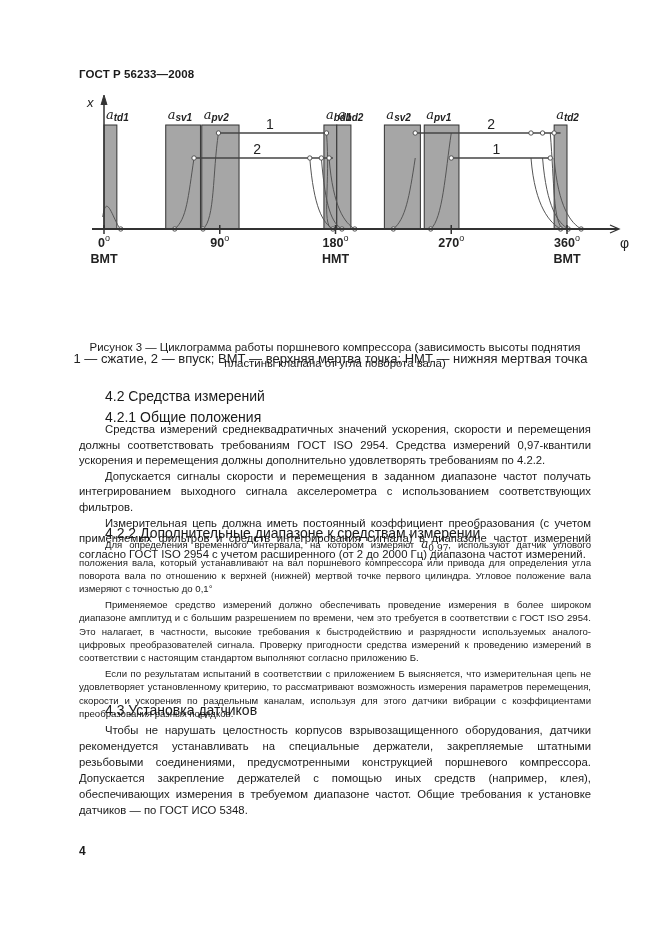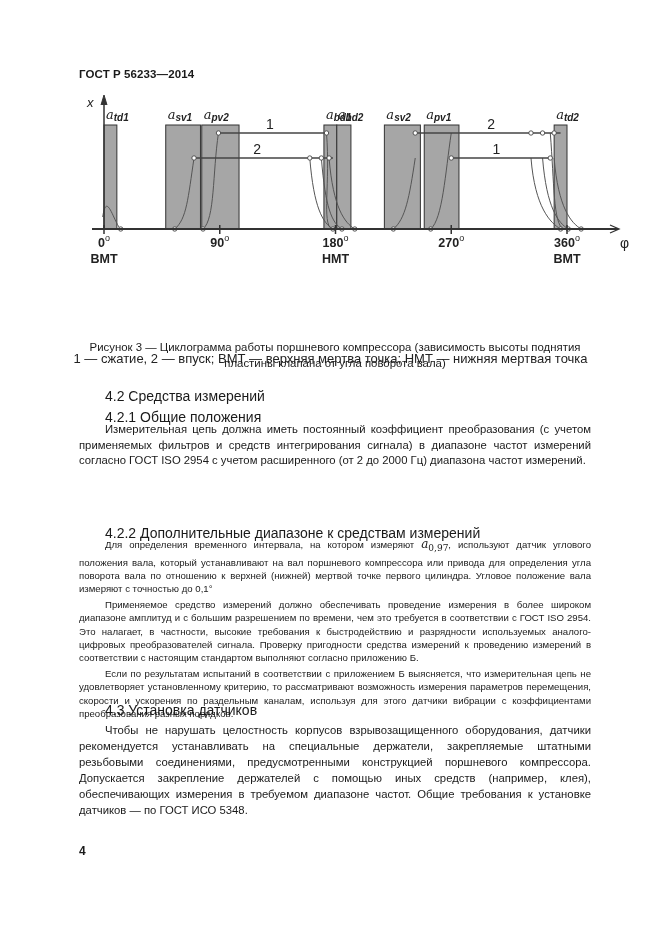--- a/index.html
+++ b/index.html
@@ -13,21 +13,21 @@
   .p { text-indent: 26px; margin: 0; }
   .small { font-size: 9.6px; line-height: 13.2px; }
   .pnum { position: absolute; left: 79px; top: 844px; font-weight: bold; font-size: 12px; }
   .math { font-family: "DejaVu Serif", serif; font-style: italic; font-size: 12px; margin-top: 28px; }
   .math sub { font-size: 9px; font-style: normal; }
   svg text { font-family: "Liberation Sans", sans-serif; }
 </style>
 </head>
 <body>
 
-<div class="header">ГОСТ Р 56233—2014</div>
+<div class="header">ГОСТ Р 56233—2008</div>
 
 <svg id="figure" width="560" height="200" viewBox="0 0 560 200">
   <g id="windows-layer">
       <rect x="34" y="40" width="12.861111111111114" height="104" fill="#a6a6a6" stroke="#333" stroke-width="1"></rect>
       <rect x="95.73333333333333" y="40" width="34.72499999999998" height="104" fill="#a6a6a6" stroke="#333" stroke-width="1"></rect>
       <rect x="131.74444444444444" y="40" width="37.29722222222222" height="104" fill="#a6a6a6" stroke="#333" stroke-width="1"></rect>
       <rect x="253.925" y="40" width="12.861111111111086" height="104" fill="#a6a6a6" stroke="#333" stroke-width="1"></rect>
       <rect x="266.7861111111111" y="40" width="14.14722222222224" height="104" fill="#a6a6a6" stroke="#333" stroke-width="1"></rect>
       <rect x="314.3722222222222" y="40" width="36.01111111111112" height="104" fill="#a6a6a6" stroke="#333" stroke-width="1"></rect>
       <rect x="354.2416666666667" y="40" width="34.724999999999966" height="104" fill="#a6a6a6" stroke="#333" stroke-width="1"></rect>
@@ -113,20 +113,22 @@
       <text x="497" y="178" font-size="12.5" font-weight="bold" text-anchor="middle" fill="#222">ВМТ</text>
     </g>
 </svg>
 
 <div class="legend">1 — сжатие, 2 — впуск; ВМТ — верхняя мертва точка; НМТ — нижняя мертвая точка</div>
 <div class="caption">Рисунок 3 — Циклограмма работы поршневого компрессора (зависимость высоты поднятия пластины клапана от угла поворота вала)</div>
 
 <div class="h" style="top:388px">4.2 Средства измерений</div>
 <div class="h" style="top:409px">4.2.1 Общие положения</div>
 <div class="text" style="top:422px">
+  <p class="p">Средства измерений среднеквадратичных значений ускорения, скорости и перемещения должны соответствовать требованиям ГОСТ ISO 2954. Средства измерений 0,97-квантили ускорения и перемещения должны дополнительно удовлетворять требованиям по 4.2.2.</p>
+  <p class="p">Допускается сигналы скорости и перемещения в заданном диапазоне частот получать интегрированием выходного сигнала акселерометра с использованием соответствующих фильтров.</p>
   <p class="p">Измерительная цепь должна иметь постоянный коэффициент преобразования (с учетом применяемых фильтров и средств интегрирования сигнала) в диапазоне частот измерений согласно ГОСТ ISO 2954 с учетом расширенного (от 2 до 2000 Гц) диапазона частот измерений.</p>
 </div>
 <div class="h" style="top:525px">4.2.2 Дополнительные диапазоне к средствам измерений</div>
 <div class="text small" style="top:538px">
   <p class="p"><span>Для определения временного интервала, на котором измеряют</span> <span class="math"><span>a</span><sub>0,97</sub></span><span>, используют датчик углового положения вала, который устанавливают на вал поршневого компрессора или привода для определения угла поворота вала по отношению к верхней (нижней) мертвой точке первого цилиндра. Угловое положение вала измеряют с точностью до 0,1°</span></p>
   <p class="p" style="margin-top:3px">Применяемое средство измерений должно обеспечивать проведение измерения в более широком диапазоне амплитуд и с большим разрешением по времени, чем это требуется в соответствии с ГОСТ ISO 2954. Это налагает, в частности, высокие требования к быстродействию и разрядности используемых аналого-цифровых преобразователей сигнала. Проверку пригодности средства измерений к проведению измерений в соответствии с настоящим стандартом выполняют согласно приложению Б.</p>
   <p class="p" style="margin-top:3px">Если по результатам испытаний в соответствии с приложением Б выясняется, что измерительная цепь не удовлетворяет установленному критерию, то рассматривают возможность измерения параметров перемещения, скорости и ускорения по раздельным каналам, используя для этого датчики вибрации с коэффициентами преобразования разных порядков.</p>
 </div>
 <div class="h" style="top:702px">4.3 Установка датчиков</div>
 <div class="text" style="top:722px; line-height:16px">

